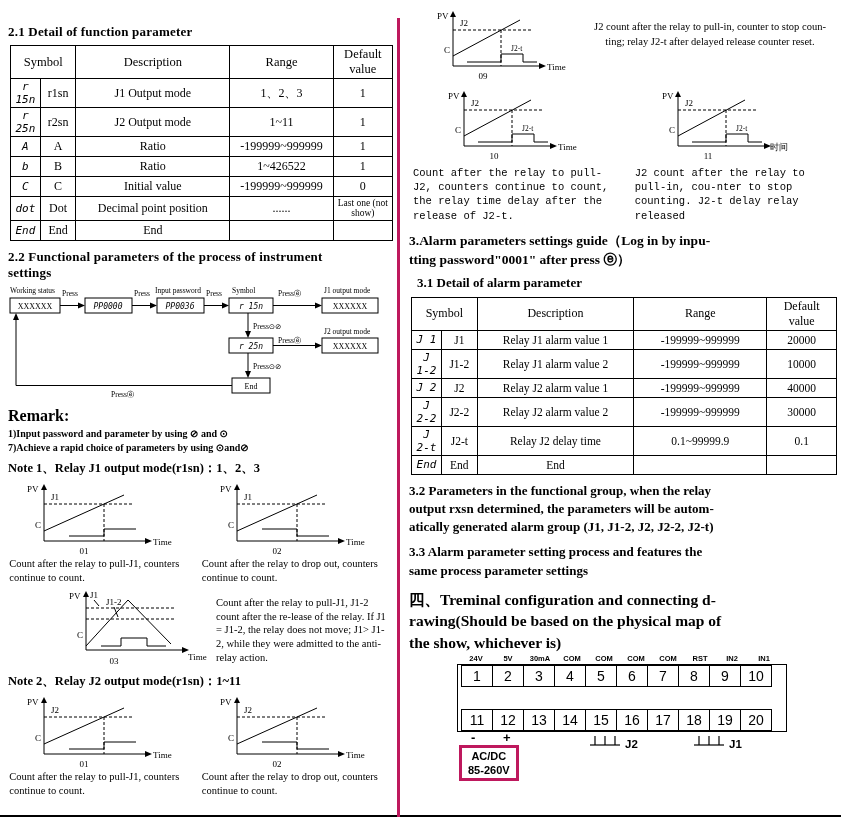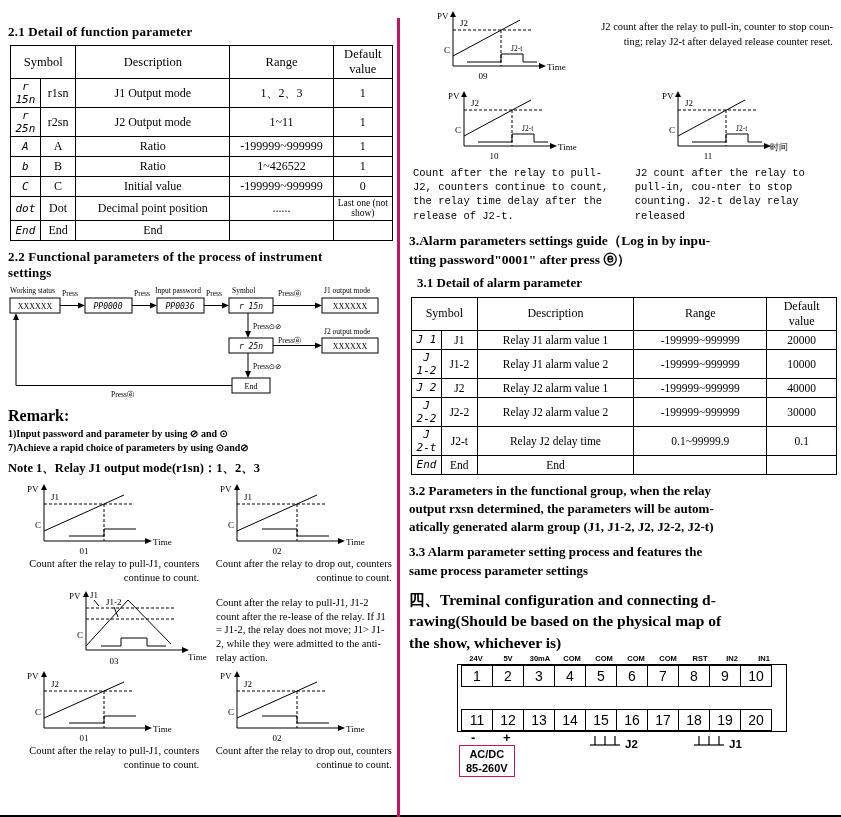--- a/index.html
+++ b/index.html
@@ -25,27 +25,27 @@
   .remark-line { font-size:10px; font-weight:bold; margin:3px 0; }
   .note-line { font-size:12.5px; font-weight:bold; margin:7px 0 2px; }
   .graph-row { display:flex; }
   .graph-cell { width:50%; display:flex; flex-direction:column; align-items:center; }
   .graph { display:block; }
   .graph line,.graph polyline { stroke:#000; stroke-width:1; fill:none; }
   .graph .dash { stroke-dasharray:3,2; }
   .graph .ah { fill:#000; stroke:none; }
   .graph text { font-size:9px; fill:#000; font-family:"Liberation Serif",serif; }
   .graph .tiny { font-size:7.5px; }
-  .cap { font-size:10.5px; line-height:1.3; text-align:right; max-width:190px; }
+  .cap { font-size:10.5px; line-height:1.3; text-align:left; max-width:190px; }
   .g3-block { overflow:hidden; margin-top:2px; }
   .g3-block .graph { float:left; margin-left:58px; }
   .g3-cap { font-size:10.5px; line-height:1.3; padding:10px 2px 0 8px; text-align:left; max-width:none; }
   .r-top { display:flex; }
   .r-top .graph { margin-left:26px; }
-  .cap9 { flex:1; font-size:10.5px; line-height:1.4; padding:14px 4px 0 12px; text-align:right; }
+  .cap9 { flex:1; font-size:10.5px; line-height:1.4; padding:14px 4px 0 12px; text-align:center; }
   .r-graphs { display:flex; justify-content:space-around; margin-top:2px; }
   .r-caps { display:flex; margin-top:2px;font-family:Liberation Mono, monospace; }
   .r-caps .capl { font-size:10.5px; line-height:1.35; text-align:left; }
   .cap10 { width:49%; padding-left:4px; }
   .cap11 { width:51%; padding-left:16px; }
   .sec3-title { font-size:13.5px; font-weight:bold; line-height:1.45; margin-top:8px; }
   .sec31 { font-size:13px; font-weight:bold; margin:5px 0 0 8px; }
   .atable { border-collapse:collapse; margin:6px 0 6px 2px; font-size:11.5px; }
   .atable th,.atable td { border:1px solid #000; text-align:center; padding:1px 2px; height:19px; }
   .atable th { font-weight:normal; font-size:12px; }
@@ -56,21 +56,21 @@
   .t-labels { display:flex; padding-left:3px; margin-bottom:1px; }
   .t-label { width:32px; text-align:center; font-size:7.5px; font-weight:bold; }
   .t-body { border:1.5px solid #000; padding:0 3px; width:330px; }
   .t-row { display:flex; }
   .t-cell { width:32px; height:22px; border:1px solid #000; margin-right:-1px; text-align:center; font-size:14px; line-height:21px; }
   .t-gap { height:22px; }
   .t-bottom { position:relative; height:58px; }
   .t-sign { position:absolute; top:-2px; font-size:13px; font-weight:bold; }
   .t-minus { left:14px; }
   .t-plus { left:46px; }
-  .t-power { position:absolute; left:2px; top:13px; border:1px solid #be185d; padding:1px 6px; text-align:center; font-size:11px; font-weight:bold; line-height:1.3; }
+  .t-power { position:absolute; left:2px; top:13px; border:3px solid #be185d; padding:1px 6px; text-align:center; font-size:11px; font-weight:bold; line-height:1.3; }
   .t-contact { position:absolute; top:4px; display:flex; align-items:flex-end; gap:3px; font-size:11.5px; font-weight:bold; }
   .t-j2 { left:131px; }
   .t-j1 { left:235px; }
   .contact-icon line { stroke:#000; stroke-width:1.2; }
 </style>
 </head>
 <body>
 
 <div class="page">
 
@@ -262,20 +262,21 @@
         <line class="dash" x1="20" y1="22" x2="110" y2="22"></line>
         <line class="dash" x1="20" y1="33" x2="110" y2="33"></line>
         <text x="11" y="52">C</text>
         <polyline points="20,60 62,14 105,58"></polyline>
         <polyline points="35,60 55,60 55,52 81,52 81,60 100,60"></polyline>
         <text x="48" y="78" text-anchor="middle">03</text>
       </svg>
       <div class="g3-cap">Count after the relay to pull-J1, J1-2 count after the re-lease of the relay. If J1 = J1-2, the relay does not move; J1&gt; J1-2, while they were admitted to the anti-relay action.</div>
     </div>
 
+    <div class="note-line">Note 2、Relay J2 output mode(r1sn)：1~11</div>
 
     <div class="graph-row">
       <div class="graph-cell">
         <svg class="graph" width="160" height="78" viewBox="0 0 160 78">
           <line x1="20" y1="8" x2="20" y2="62"></line>
             <polygon class="ah" points="20,5 17,11 23,11"></polygon>
           <line x1="20" y1="62" x2="125" y2="62"></line>
             <polygon class="ah" points="128,62 121,59 121,65"></polygon>
           <text x="3" y="13">PV</text>
           <text x="129" y="66">Time</text>

